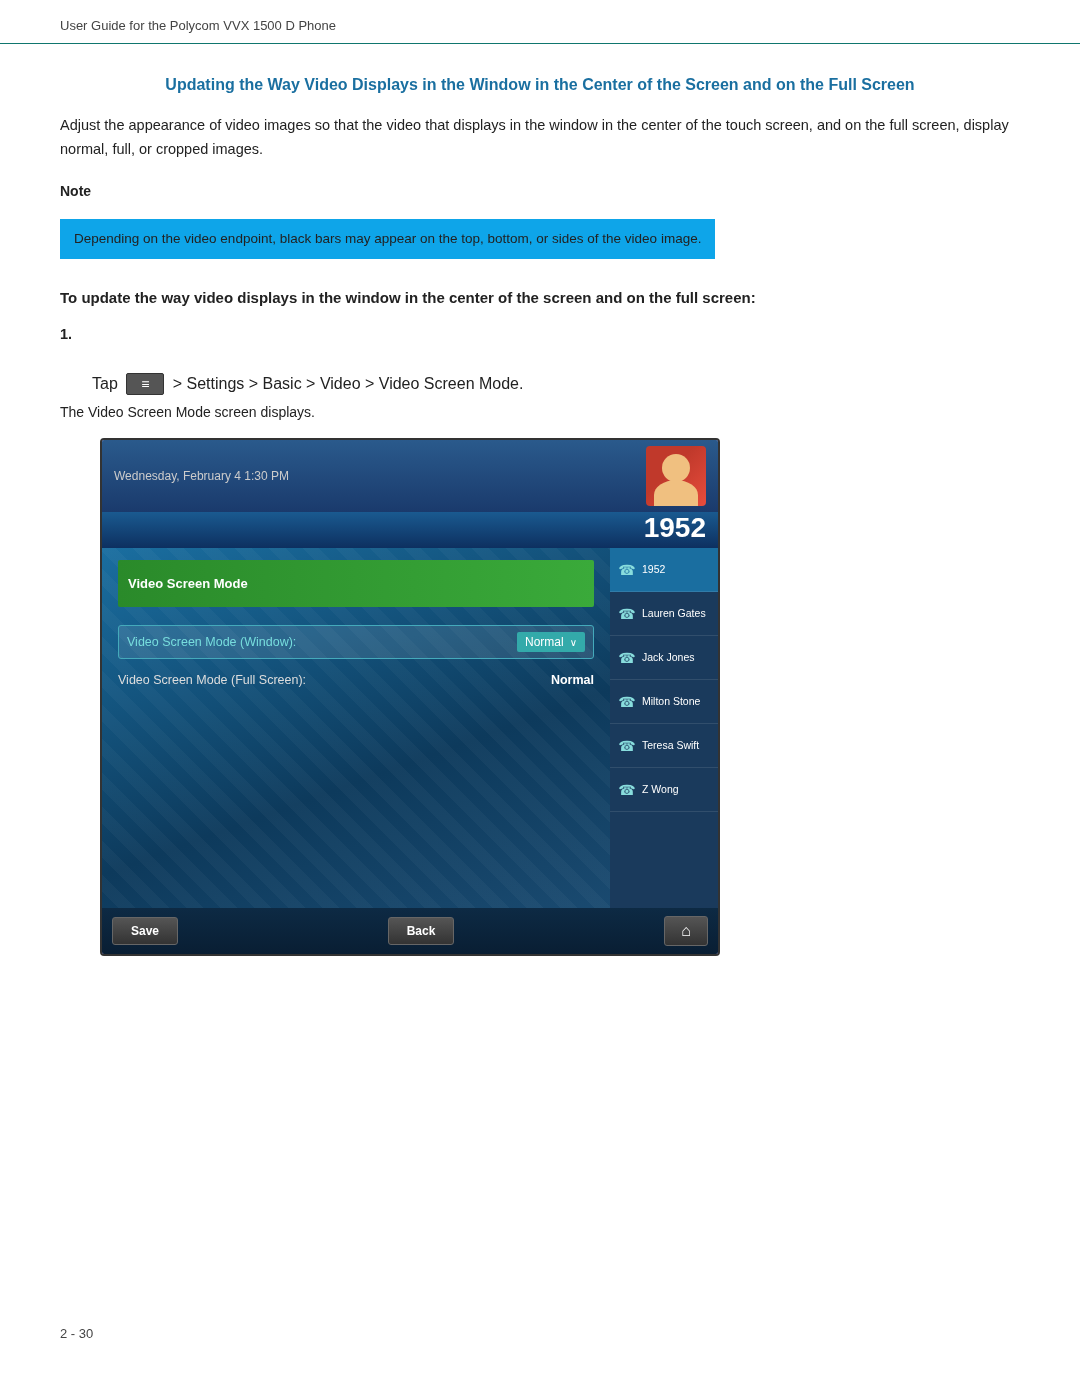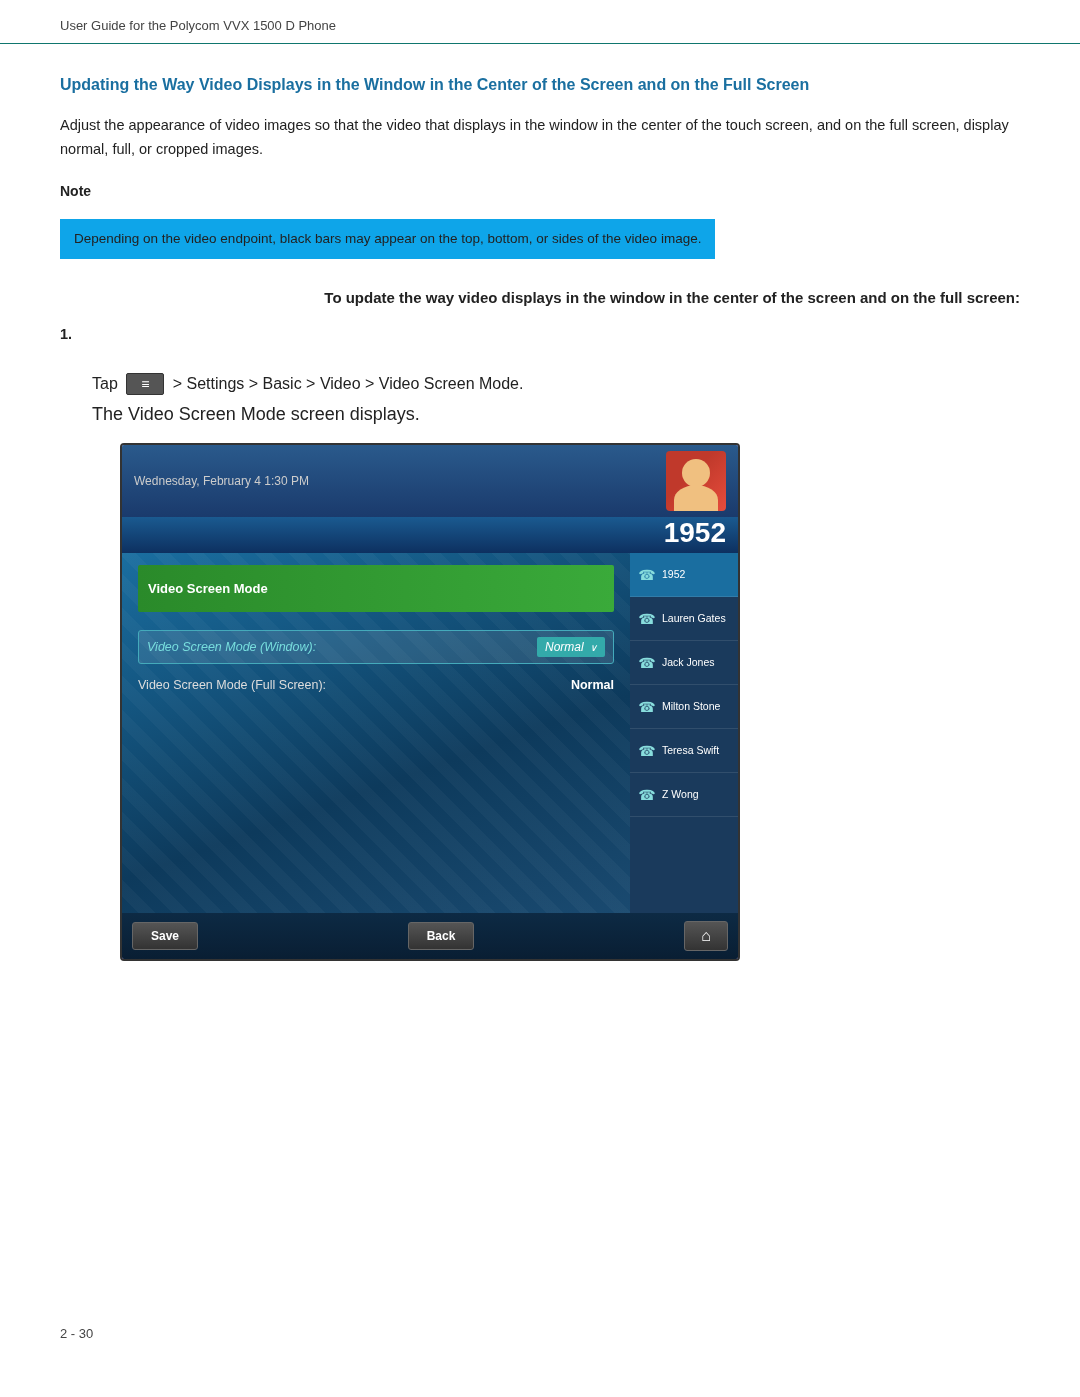--- a/index.html
+++ b/index.html
@@ -28,20 +28,21 @@
     }
 
     
     .section-heading {
       color: #1a6fa0;
       font-size: 16px;
       font-weight: bold;
       font-family: Arial, sans-serif;
       margin-bottom: 18px;
       line-height: 1.4;
+      text-align: center;
     }
 
     .body-text {
       font-family: Arial, sans-serif;
       font-size: 14.5px;
       color: #222;
       line-height: 1.6;
       margin-bottom: 20px;
     }
 
@@ -72,21 +73,20 @@
     }
 
     
     .procedure-heading {
       font-family: Arial, sans-serif;
       font-size: 15px;
       font-weight: bold;
       color: #222;
       margin-bottom: 16px;
       line-height: 1.5;
-      text-align: right;
     }
 
     
     .step-row {
       display: flex;
       align-items: flex-start;
       margin-bottom: 8px;
       gap: 8px;
     }
     .step-num {
@@ -117,29 +117,28 @@
       color: #fff;
       font-size: 14px;
       position: absolute;
       top: 50%;
       left: 50%;
       transform: translate(-50%, -50%);
     }
 
     .step-result {
       font-family: Arial, sans-serif;
-      font-size: 18px;
-      margin-left: 32px;
+      font-size: 14px;
       margin-top: 6px;
       margin-bottom: 18px;
     }
 
     
     .phone-screenshot {
-      margin-left: 60px;
+      margin-left: 40px;
       margin-top: 10px;
       width: 620px;
       background: #c4b5fd;
       border-radius: 4px;
       overflow: hidden;
       border: 2px solid #333;
       font-family: Arial, sans-serif;
     }
 
     
@@ -251,21 +250,20 @@
       align-items: center;
       margin-bottom: 14px;
       position: relative;
       z-index: 1;
     }
     .setting-row.highlighted {
       background: rgba(255,255,255,0.1);
       border: 1px solid #4ab;
       border-radius: 3px;
       padding: 6px 8px;
-      font-style: italic;
     }
     .setting-label {
       color: #7dd;
       font-size: 12.5px;
       flex: 1;
     }
     .setting-label.dark {
       color: #ddd;
     }
     .setting-value {

